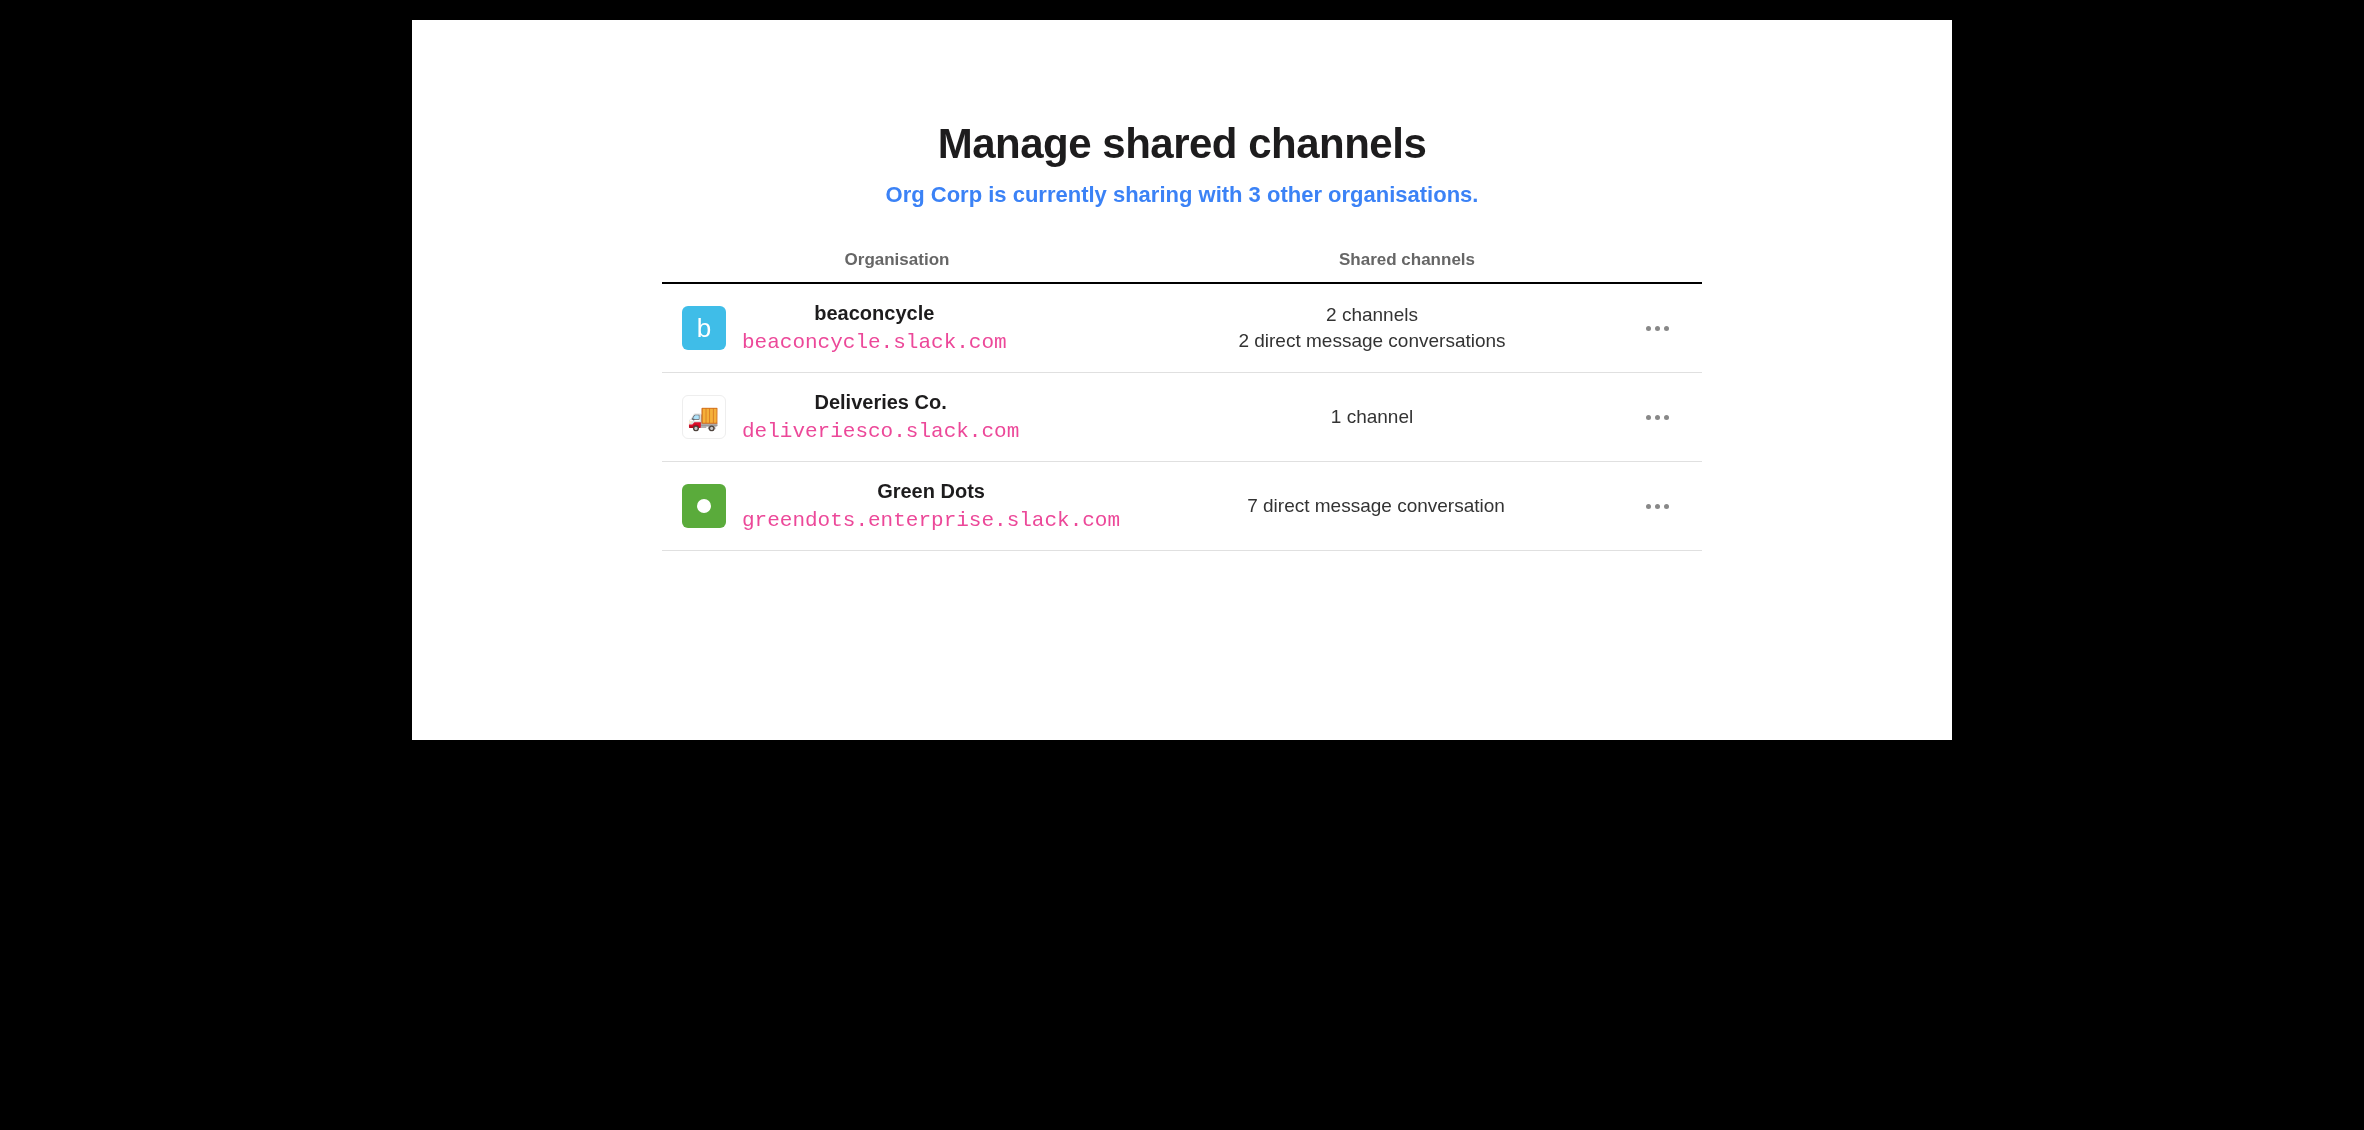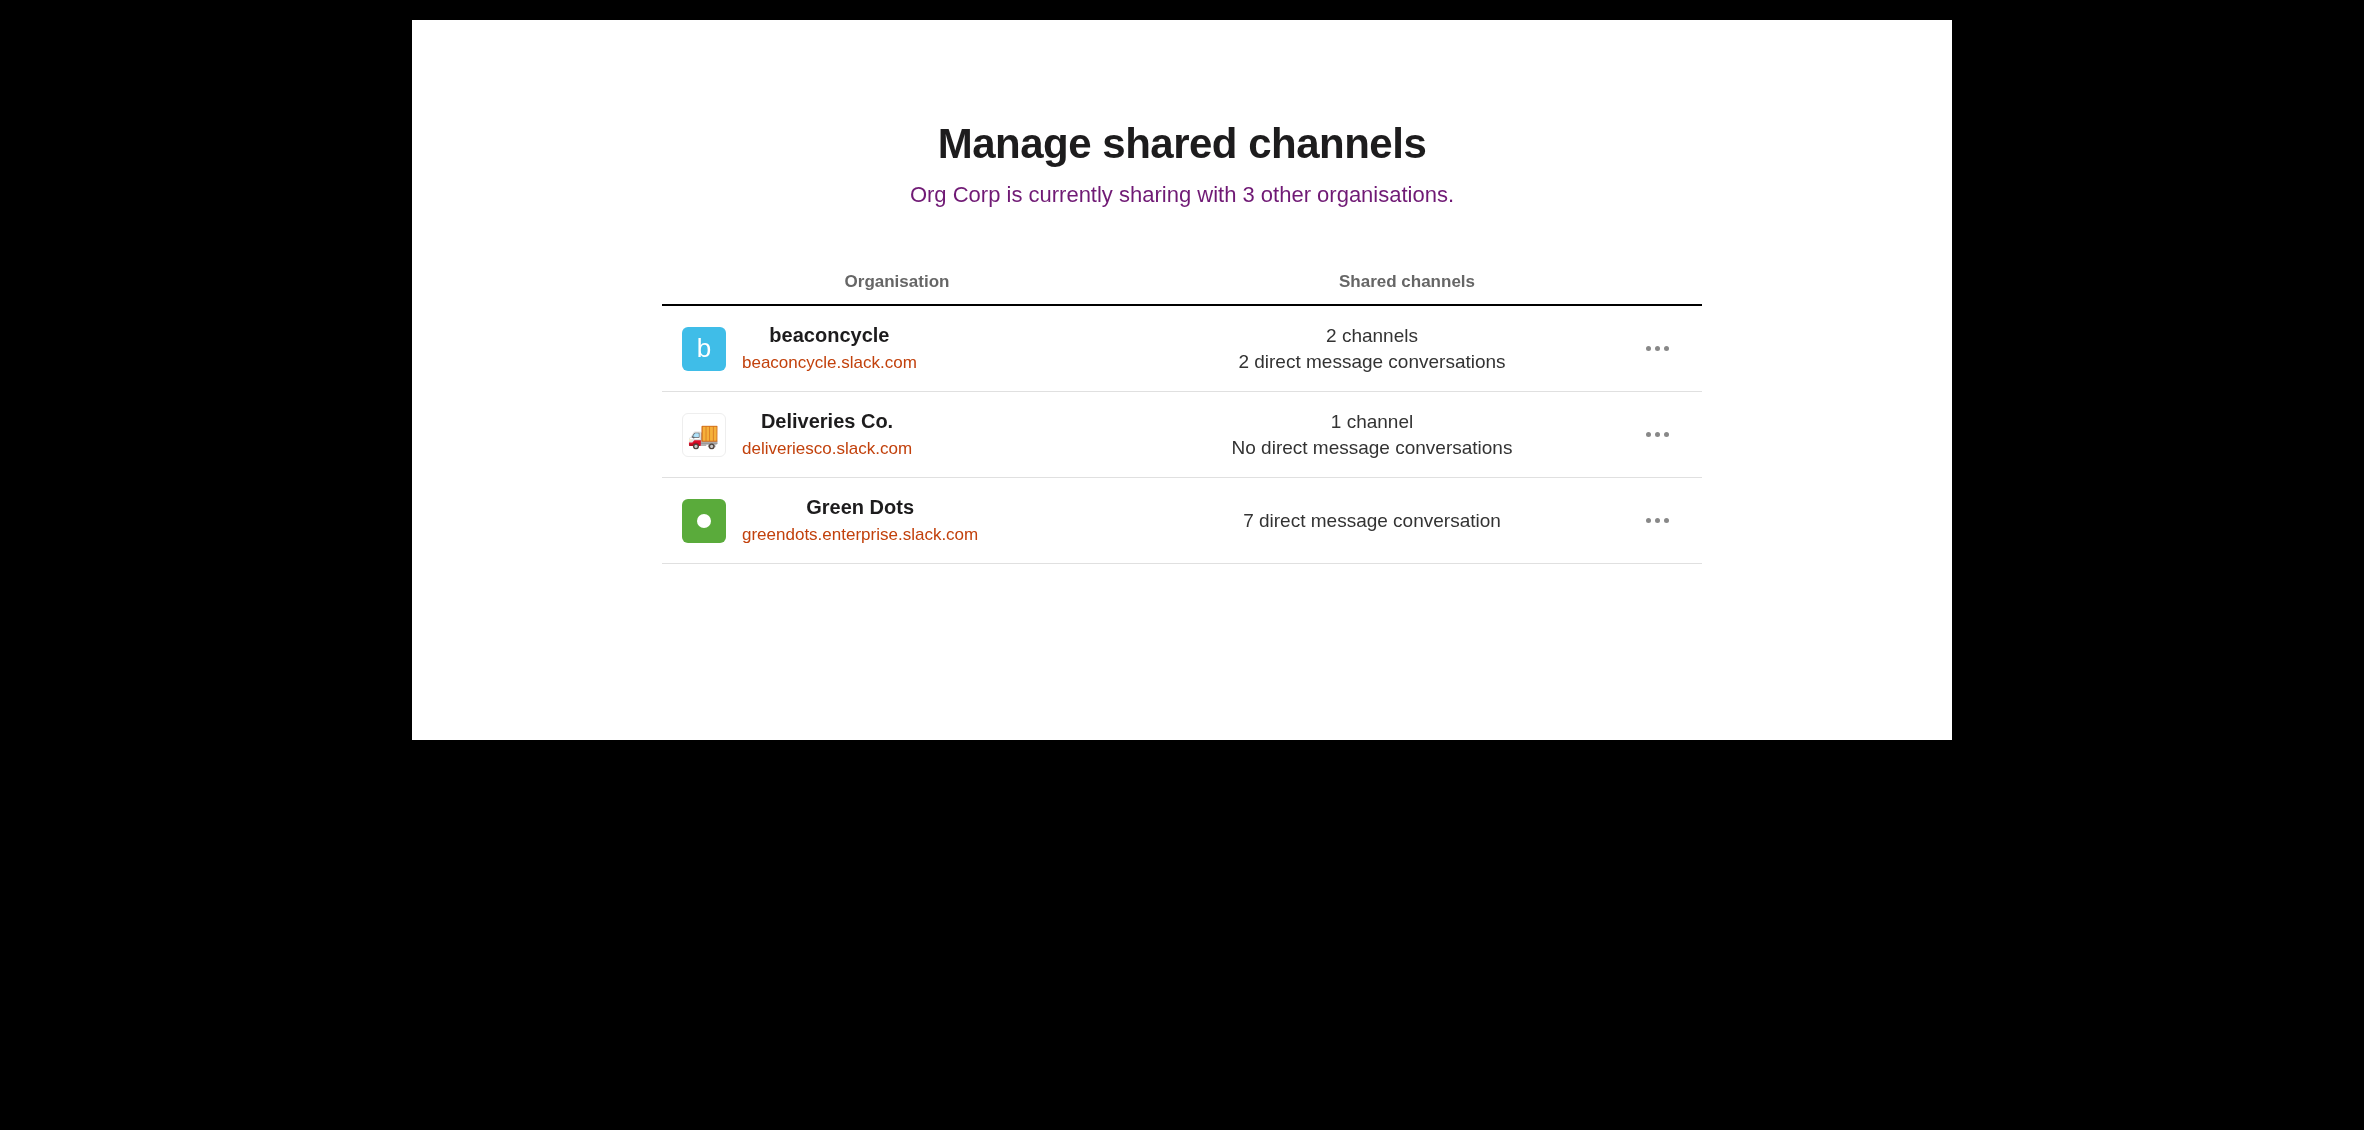--- a/index.html
+++ b/index.html
@@ -29,22 +29,23 @@
     .page-title {
       font-size: 42px;
       font-weight: 900;
       color: #1d1c1d;
       letter-spacing: -0.5px;
       margin-bottom: 14px;
     }
     
     .page-subtitle {
       font-size: 22px;
-      color: #701a75;
-      margin-bottom: 64px;
+      color: #3b82f6;
+      margin-bottom: 42px;
+      font-weight: bold;
     }
     
     .table-header {
       display: flex;
       padding: 0 0 12px 20px;
       border-bottom: 2px solid #000000;
     }
     
     .col-org-header {
       flex: 0 0 430px;
@@ -132,22 +133,23 @@
       gap: 6px;
     }
     
     .org-name {
       font-size: 20px;
       font-weight: 700;
       color: #1d1c1d;
     }
     
     .org-domain {
-      font-size: 17px;
-      color: #c2410c;
+      font-size: 21px;
+      color: #ec4899;
+      font-family: Liberation Mono, monospace;
     }
     
     .shared-line {
       font-size: 19px;
       color: #333;
     }
     
     .more-button {
       background: none;
       border: none;
@@ -210,21 +212,20 @@
       <div class="avatar avatar-white">
         <span class="truck-emoji">🚚</span>
       </div>
       <div class="org-info">
         <div class="org-name">Deliveries Co.</div>
         <div class="org-domain">deliveriesco.slack.com</div>
       </div>
     </div>
     <div class="col-shared">
       <div class="shared-line">1 channel</div>
-      <div class="shared-line">No direct message conversations</div>
     </div>
     <div class="col-actions">
       <button class="more-button">
         <span></span>
           <span></span>
           <span></span>
       </button>
     </div>
   </div>
 

